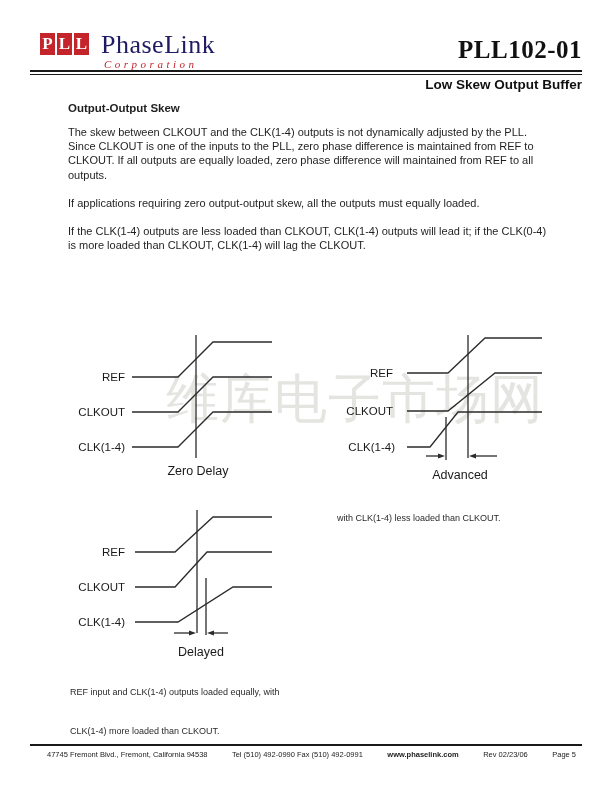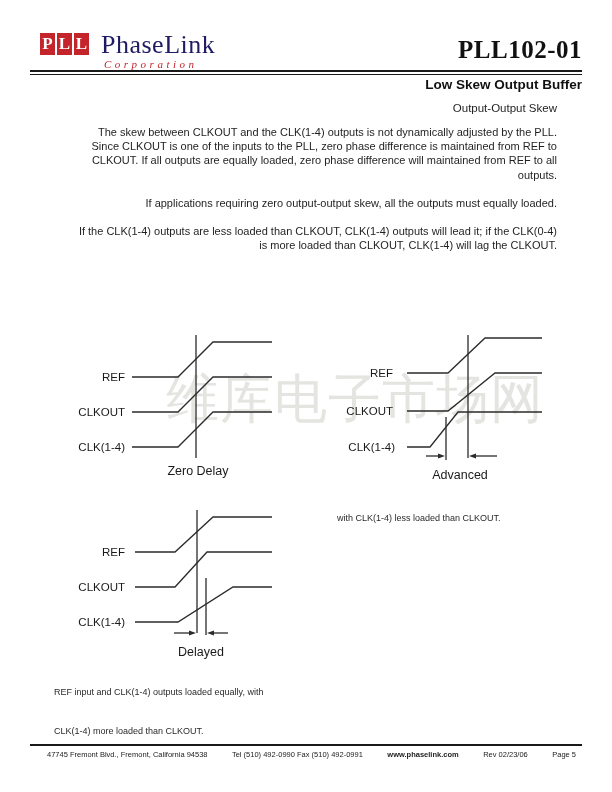--- a/index.html
+++ b/index.html
@@ -34,22 +34,22 @@
   .header-rule {
     position:absolute; top:70px; left:30px; right:30px; height:2px;
     border-top:2px solid #1a1a1a; border-bottom:1px solid #1a1a1a;
   }
   .doc-title {
     position:absolute; top:77px; right:30px; text-align:right;
     font-weight:bold; font-size:13.5px; color:#111;
   }
   
   .text-block { position:absolute; left:68px; top:102px; width:489px; }
-  .text-block h2 { font-size:11.5px; font-weight:normal; margin:0 0 11px 0;text-align:right; }
-  .text-block p { font-size:11px; line-height:14.2px; margin:0 0 14px 0;text-align:right; }
+  .text-block h2 { font-size:11.5px; font-weight:bold; margin:0 0 11px 0; }
+  .text-block p { font-size:11px; line-height:14.2px; margin:0 0 14px 0; }
   
   .watermark {
     position:absolute; left:166px; top:372px; z-index:0;
     font-size:53px; line-height:1; color:#e4e4e0; white-space:nowrap;
     font-family:"DejaVu Sans", sans-serif; letter-spacing:1px;
     pointer-events:none;
   }
   
   .diagram { position:absolute; z-index:1; }
   .d-zero    { left:70px;  top:333px; }
@@ -58,21 +58,21 @@
   .diagram polyline, .diagram line { fill:none; stroke:#2b2b2b; stroke-width:1.3; }
   .diagram polygon { fill:#2b2b2b; stroke:none; }
   .sig-label { font-family:"Liberation Sans", sans-serif; font-size:11.5px; fill:#1a1a1a; }
   .cap       { font-family:"Liberation Sans", sans-serif; font-size:12.5px; fill:#1a1a1a; }
   .note {
     position:absolute; z-index:1; font-size:9px; line-height:13px;
     color:#2a2a2a; white-space:pre-wrap;
   }
   .n-zero    { left:70px;  top:483px; }
   .n-adv     { left:337px; top:486px; }
-  .n-delayed { left:54px;  top:660px; }
+  .n-delayed { left:70px;  top:660px; }
   
   .footer-rule { position:absolute; left:30px; right:30px; top:744px; height:2px; background:#1a1a1a; }
   .footer-text {
     position:absolute; left:47px; right:36px; top:750px;
     display:flex; justify-content:space-between; align-items:center;
     font-size:7.5px; color:#222; white-space:nowrap;
   }
   .footer-text .bold { font-weight:bold; }
 </style>
 </head>

